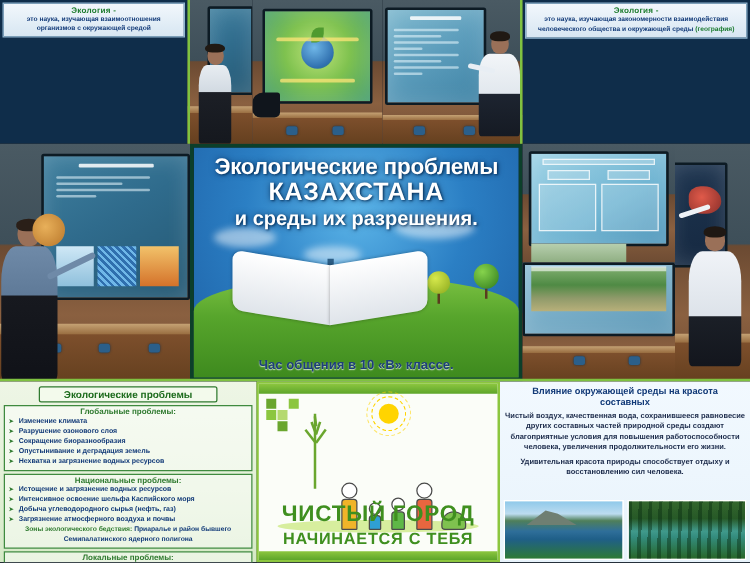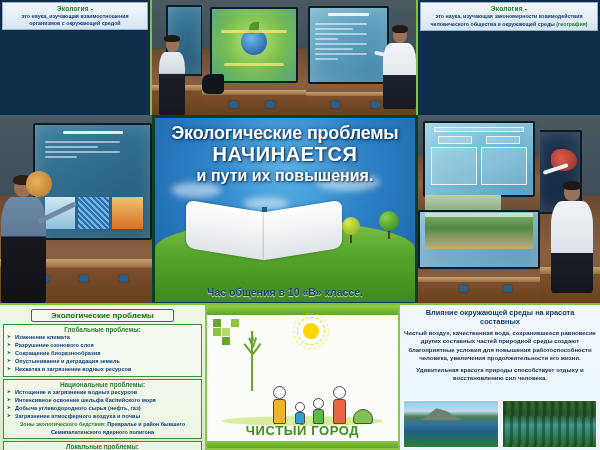--- a/index.html
+++ b/index.html
@@ -226,21 +226,21 @@
     position:absolute; left:8%; right:8%; bottom:22px; height:10px;
     background:#d7ee9e; border-radius:50%;
   }
   .fig { position:absolute; bottom:24px; }
   .fig .h { width:100%; aspect-ratio:1; border-radius:50%; border:1.5px solid #4b4b4b; background:#fff; }
   .fig .b { width:100%; border-radius:3px 3px 1px 1px; }
   .poster-text {
     position:absolute; left:0; right:0; bottom:9px; text-align:center;
     color:#3f8f1f; font-weight:bold; letter-spacing:.6px;
   }
-  .poster-text .pt1 { font-size:13px; line-height:1.25; }
+  .poster-text .pt1 { font-size:18px; line-height:1.25; }
   .poster-text .pt2 { font-size:13px; line-height:1.25; }
 
   
   .health {
     position:absolute; inset:0;
     background:linear-gradient(180deg,#f2f9ff 0%,#e8f3fb 100%);
     padding:3px 4px 0;
   }
   .health h3 {
     text-align:center; color:#123a78; font-weight:bold; font-size:7.4px; line-height:1.25;
@@ -389,22 +389,22 @@
   <div class="cell" style="left:152px;top:115px;width:266px;height:190px;">
     <div class="center-slide">
       <div class="clouds">
         <span style="left:6%;top:20%;width:50px;height:16px;"></span>
         <span style="left:62%;top:6%;width:64px;height:18px;"></span>
         <span style="left:34%;top:44%;width:46px;height:13px;"></span>
       </div>
 
       <div class="c-title">
         <div class="l1">Экологические проблемы</div>
-        <div class="l2">НАЧИНАЕТСЯ</div>
-        <div class="l3">и пути их повышения.</div>
+        <div class="l2">КАЗАХСТАНА</div>
+        <div class="l3">и среды их разрешения.</div>
       </div>
 
       <div class="meadow"></div>
 
       <div class="city">
         <i style="width:7px;height:24px;"></i>
         <i style="width:5px;height:34px;"></i>
         <i style="width:8px;height:18px;"></i>
         <i style="width:4px;height:27px;"></i>
       </div>
@@ -552,20 +552,21 @@
         <div class="b" style="flex:1;background:#5fb847;border:1.5px solid #4b4b4b;"></div>
       </div>
       <div class="fig" style="left:126px;width:13px;height:38px;display:flex;flex-direction:column;">
         <div class="h"></div>
         <div class="b" style="flex:1;background:#e8663f;border:1.5px solid #4b4b4b;"></div>
       </div>
       <div style="position:absolute;left:146px;bottom:24px;width:20px;height:15px;border:1.5px solid #4b4b4b;border-radius:10px 10px 3px 3px;background:#7fc24f;"></div>
 
       <div class="poster-text">
         <div class="pt1">ЧИСТЫЙ ГОРОД</div>
+        <div class="pt2">НАЧИНАЕТСЯ С ТЕБЯ</div>
       </div>
     </div>
   </div>
 
   <div class="cell" style="left:400px;top:305px;width:200px;height:145px;">
     <div class="health">
       <h3>
         <span>Влияние окружающей среды на красота</span><br>
         <span>составных</span>
       </h3>

